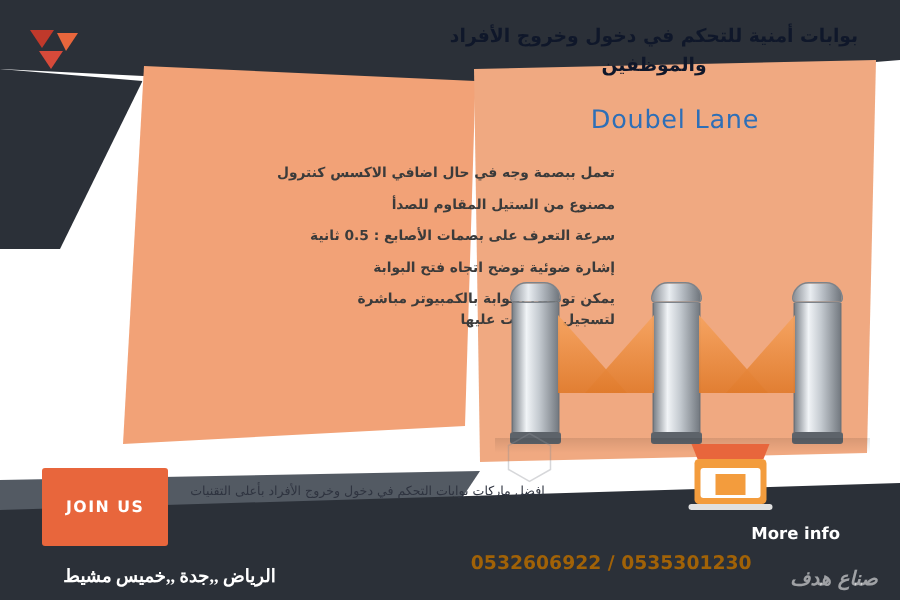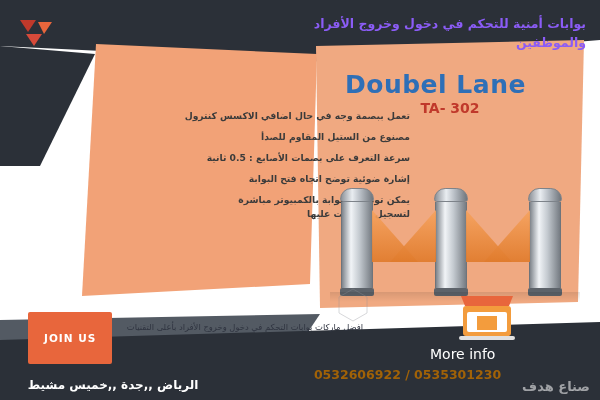--- a/index.html
+++ b/index.html
@@ -42,21 +42,21 @@
   }
   .orange-right{
     position:absolute;left:316px;top:40px;width:268px;height:268px;
     background:#f0a981;
     clip-path:polygon(0 6px, 268px 0, 262px 262px, 4px 268px);
   }
 
   
   .header-title{
     position:absolute;top:14px;right:14px;width:300px;
-    text-align:right;color:#8b5cf6;
+    text-align:center;color:#0f172a;
     font-size:12.5px;font-weight:bold;line-height:1.55;
     direction:rtl;
   }
 
   
   .logo-mark{
     position:absolute;top:16px;left:16px;width:42px;height:34px;
   }
 
   
@@ -66,22 +66,22 @@
     color:#3b3b3b;font-size:9.2px;line-height:1.52;font-weight:bold;
   }
   .features li{
     list-style:none;margin:0 0 7px 0;padding:0;
     white-space:nowrap;
   }
   .features li.wrap{white-space:normal;}
 
   
   .product-title{
-    position:absolute;top:70px;left:345px;width:210px;
-    color:#2e6fb7;font-size:25px;font-weight:bold;letter-spacing:.5px;
+    position:absolute;top:70px;left:345px;width:210px;text-align:center;
+    color:#2e6fb7;font-size:17px;font-weight:normal;letter-spacing:.5px;
     direction:ltr;
   }
   .product-model{
     position:absolute;top:100px;left:345px;width:210px;text-align:center;
     color:#c0392b;font-size:14px;font-weight:bold;direction:ltr;
   }
 
   
   .gates{position:absolute;left:330px;top:122px;width:250px;height:180px;}
   .gate{position:absolute;bottom:6px;width:34px;}
@@ -117,41 +117,41 @@
   .tagline{
     position:absolute;bottom:66px;right:190px;width:330px;
     text-align:center;direction:rtl;color:#2f3440;
     font-size:8.4px;font-weight:normal;line-height:1.6;
   }
   .phones{
     position:absolute;bottom:18px;left:300px;width:215px;text-align:center;
     color:#a16207;font-size:12.5px;font-weight:bold;direction:ltr;
   }
   .more-info{
-    position:absolute;bottom:38px;left:430px;width:130px;text-align:left;
-    color:#ffffff;font-size:14px;font-weight:normal;direction:ltr;
+    position:absolute;bottom:38px;left:430px;width:130px;text-align:right;
+    color:#ffffff;font-size:11px;font-weight:bold;direction:ltr;
   }
   .join-us{
     position:absolute;bottom:36px;left:28px;
     background:#e8663c;color:#fff;font-size:10.5px;font-weight:bold;
     padding:20px 16px;border-radius:2px;letter-spacing:1px;direction:ltr;
   }
   .cities{
     position:absolute;bottom:8px;left:18px;width:190px;text-align:center;
-    color:#ffffff;font-size:12px;font-weight:bold;direction:rtl;
+    color:#ffffff;font-size:12px;font-weight:bold;direction:rtl;font-family:Liberation Serif, serif;
   }
 
   
   .shop-icon{
     position:absolute;bottom:58px;left:455px;width:64px;height:56px;
   }
   
   .watermark{
     position:absolute;bottom:6px;left:516px;width:80px;text-align:center;
-    color:rgba(255,255,255,.55);font-size:13px;font-weight:bold;direction:rtl;
+    color:rgba(255,255,255,.55);font-size:13px;font-weight:bold;direction:rtl;font-style:italic;
   }
   .hex-outline{
     position:absolute;bottom:78px;right:232px;width:30px;height:34px;opacity:.35;
   }
 </style>
 </head>
 <body>
 
 <div class="canvas">
 
@@ -167,21 +167,20 @@
     <svg width="42" height="34" viewBox="0 0 42 34">
       <path d="M4 4 L20 4 L12 16 Z" fill="#c0392b"></path>
       <path d="M22 6 L36 6 L28 18 Z" fill="#e8663c"></path>
       <path d="M10 18 L26 18 L18 30 Z" fill="#d64a3a"></path>
     </svg>
   </div>
 
   <div class="header-title">بوابات أمنية للتحكم في دخول وخروج الأفراد والموظفين</div>
 
   <div class="product-title">Doubel Lane</div>
-  <div class="product-model">TA- 302</div>
 
   <ul class="features">
     <li>تعمل ببصمة وجه في حال اضافي الاكسس كنترول</li>
     <li>مصنوع من الستيل المقاوم للصدأ</li>
     <li>سرعة التعرف على بصمات الأصابع : 0.5 ثانية</li>
     <li>إشارة ضوئية توضح اتجاه فتح البوابة</li>
     <li class="wrap">يمكن توصيل البوابة بالكمبيوتر مباشرة لتسجيل البصمات عليها</li>
   </ul>
 
   <div class="gates">

